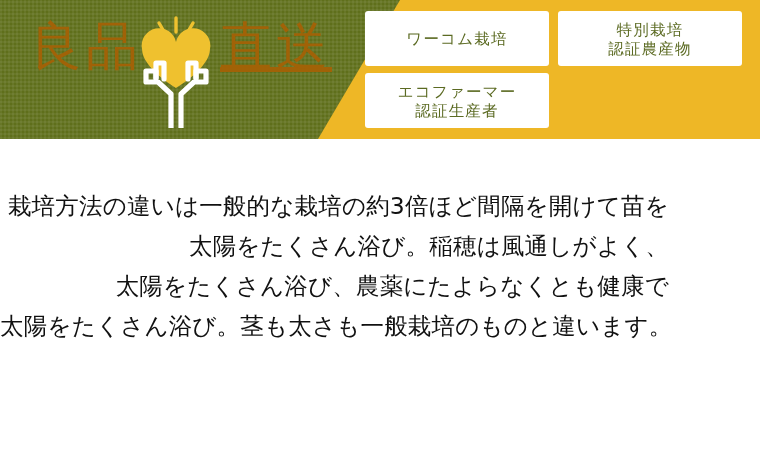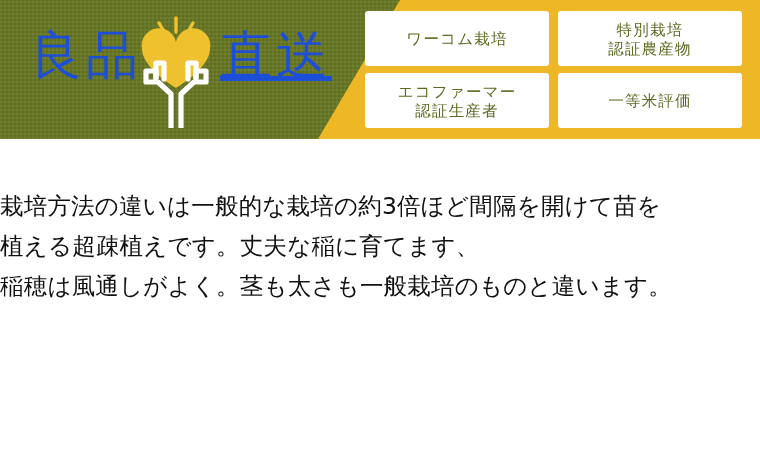--- a/index.html
+++ b/index.html
@@ -58,25 +58,25 @@
   
   .logo {
     position: absolute;
     left: 24px;
     top: 16px;
     width: 330px;
     height: 110px;
   }
   .logo-word {
     position: absolute;
-    top: 14px;
+    top: 5px;
     font-family: "Liberation Serif", "DejaVu Serif", serif;
     font-size: 52px;
     line-height: 52px;
-    color: #1d4ed8;
+    color: #a16207;
     letter-spacing: 4px;
     white-space: nowrap;
   }
   .logo-word.left { left: 6px; }
   .logo-word.right { left: 196px; text-decoration: underline; }
 
   .logo-mark {
     position: absolute;
     left: 110px;
     top: 0px;
@@ -113,21 +113,21 @@
     padding: 2px 4px;
     box-sizing: border-box;
   }
 
   
   #body-copy {
     position: absolute;
     left: 0;
     top: 186px;
     width: 669px;
-    text-align: left;
+    text-align: right;
     color: #111111;
     font-family: "DejaVu Sans", "Liberation Sans", sans-serif;
     font-size: 23.5px;
     line-height: 40px;
     letter-spacing: 0.2px;
   }
   #body-copy .line {
     display: block;
     white-space: pre;
   }
@@ -179,25 +179,23 @@
         <span>ワーコム栽培</span>
       </div>
       <div class="badge">
         <span>特別栽培
 認証農産物</span>
       </div>
       <div class="badge">
         <span>エコファーマー
 認証生産者</span>
       </div>
-      <div class="badge">
-        <span>一等米評価</span>
-      </div>
     </div>
   </div>
 
   <div id="body-copy">
     <span class="line">栽培方法の違いは一般的な栽培の約3倍ほど間隔を開けて苗を</span>
-    <span class="line">植える超疎植えです。丈夫な稲に育てます、</span>
-    <span class="line">稲穂は風通しがよく。茎も太さも一般栽培のものと違います。</span>
+    <span class="line">太陽をたくさん浴び。稲穂は風通しがよく、</span>
+    <span class="line">太陽をたくさん浴び、農薬にたよらなくとも健康で</span>
+    <span class="line">太陽をたくさん浴び。茎も太さも一般栽培のものと違います。</span>
   </div>
 
 </div>
 
 </body></html>

